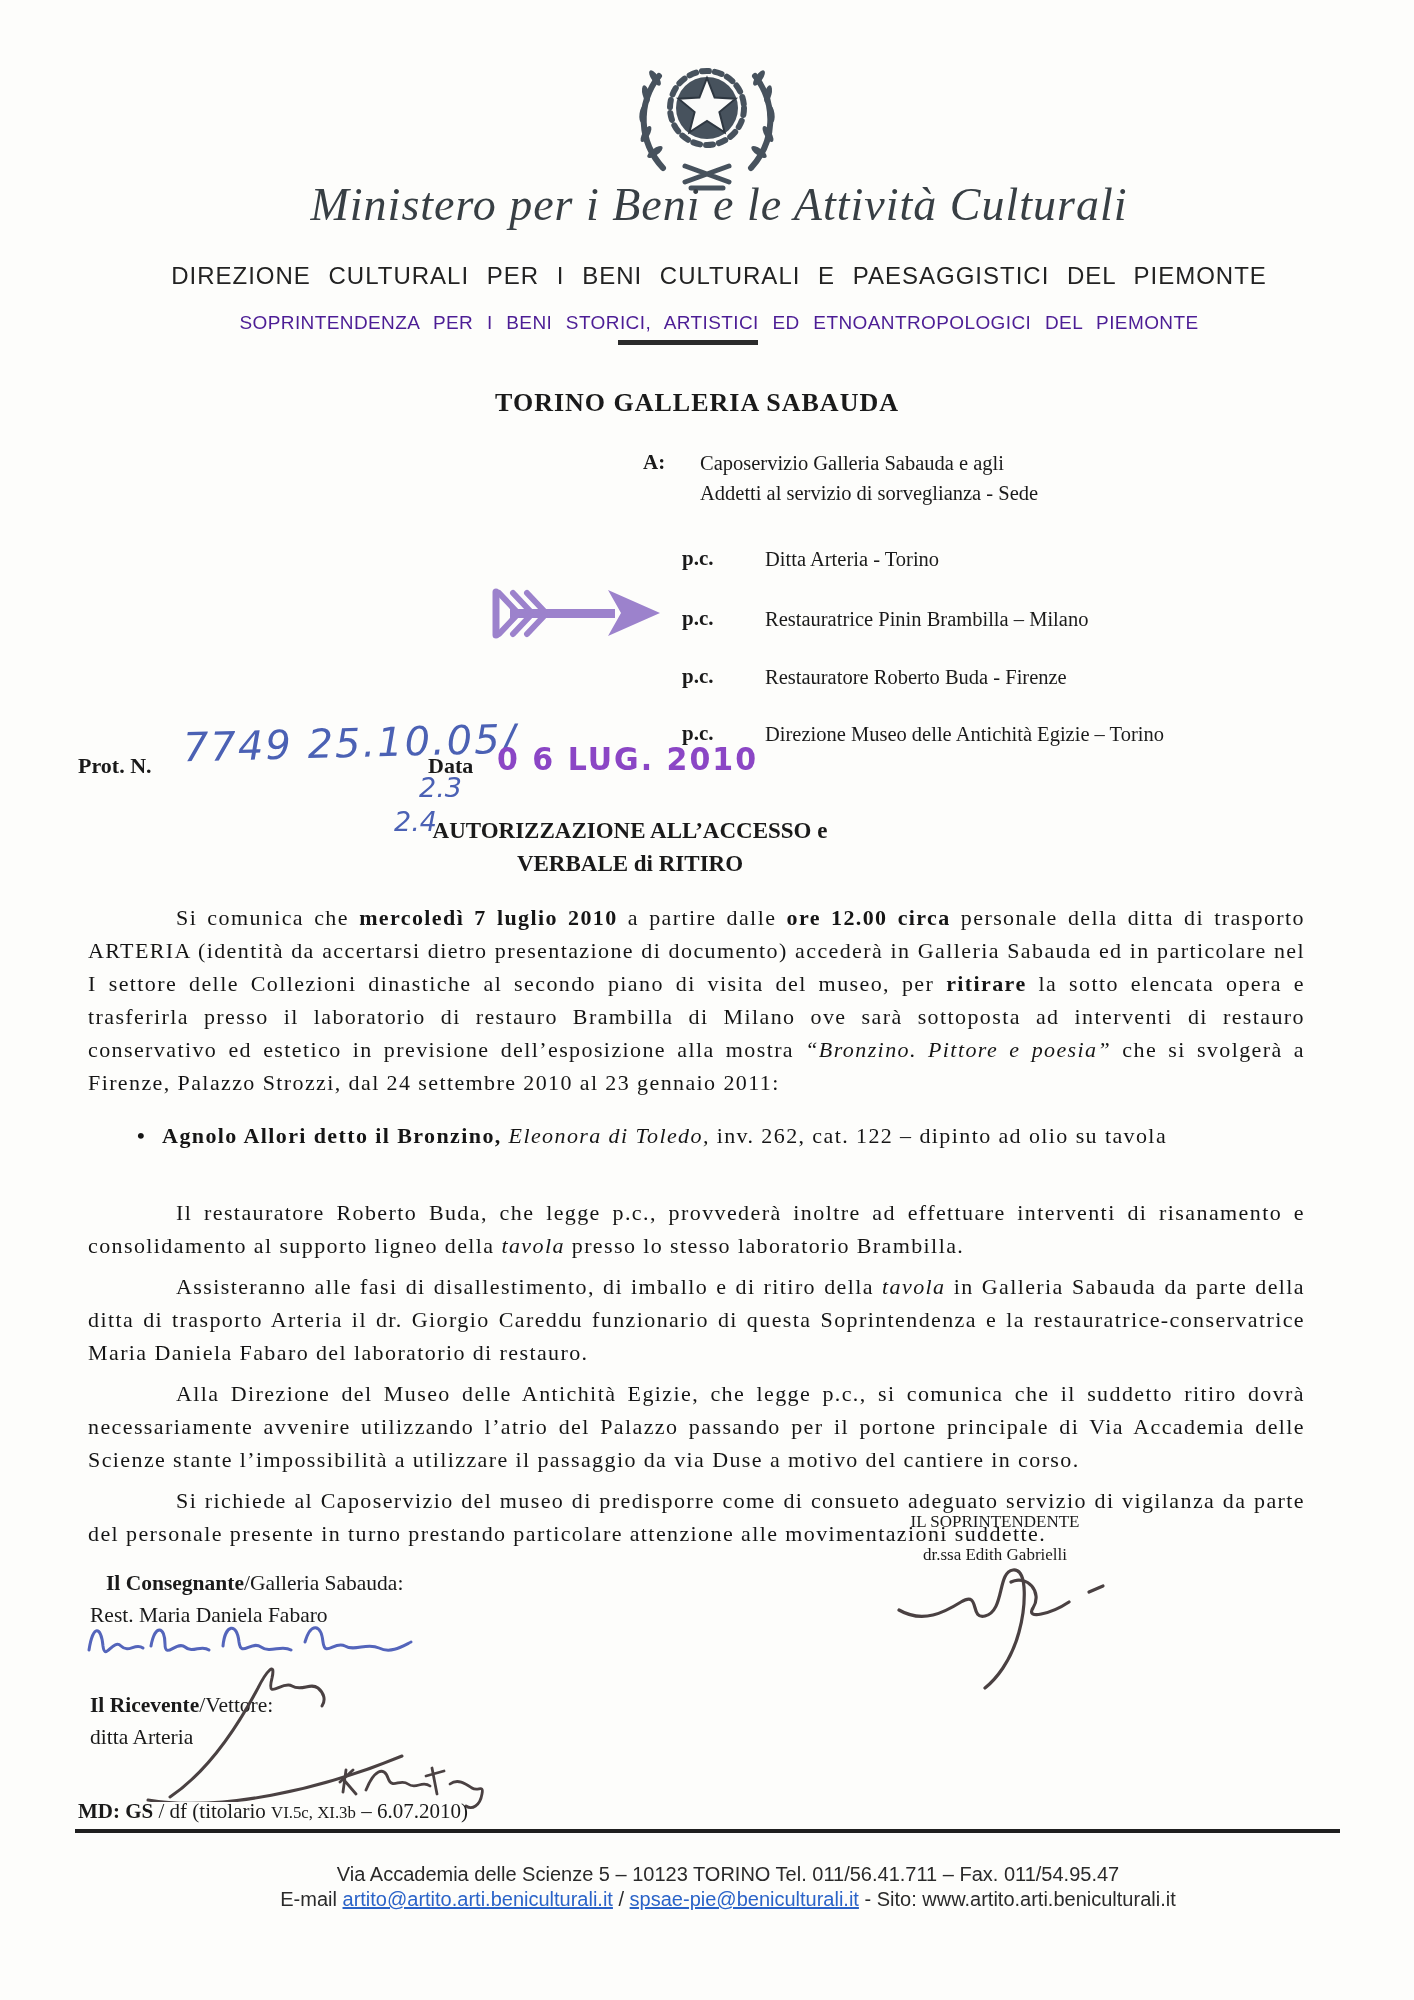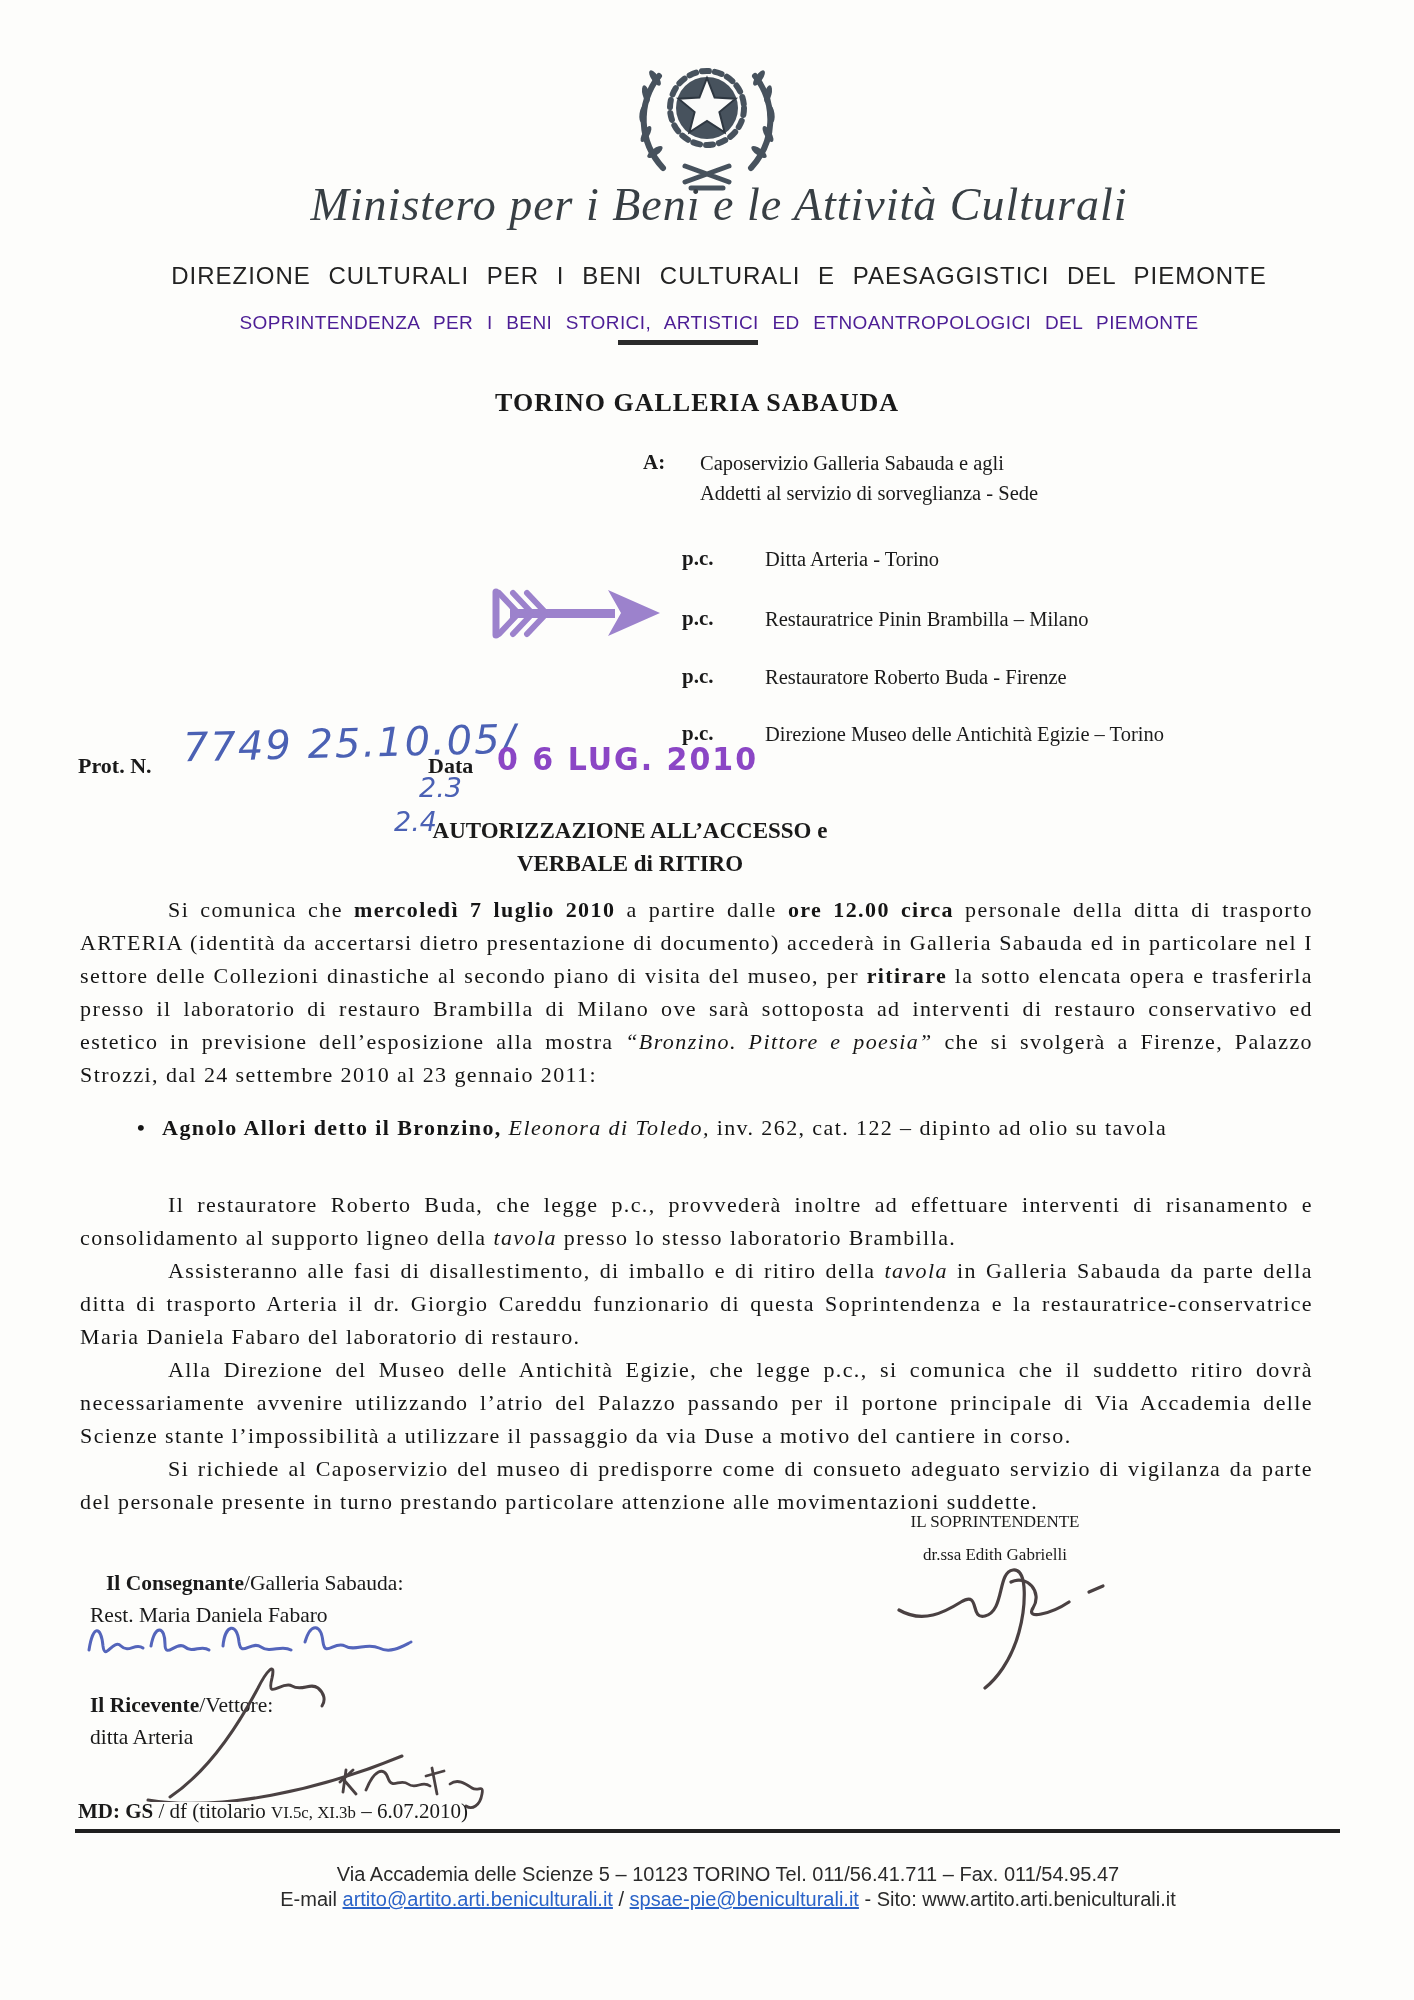--- a/index.html
+++ b/index.html
@@ -28,21 +28,21 @@
   .prot-hw{left:183px;top:720px;font-size:40px;letter-spacing:2px;transform:rotate(-1.5deg);}
   .prot-sub1{left:419px;top:772px;font-size:27px;}
   .prot-sub2{left:394px;top:806px;font-size:27px;}
   .date-stamp{left:497px;top:741px;font-family:"DejaVu Sans",sans-serif;font-weight:bold;font-size:30px;letter-spacing:2px;color:#8b46c5;transform:scaleY(1.05);}
 
   
   .doc-title{top:814px;left:0;width:1260px;text-align:center;font-weight:bold;font-size:23px;line-height:33px;}
 
   
   .body{left:80px;top:893px;width:1233px;font-size:22px;line-height:33px;letter-spacing:1.4px;text-align:justify;color:#151515;}
-  .body p{margin:0;text-indent:88px;}
+  .body p{margin:8px;text-indent:88px;}
   .bullet-row{margin:20px 0 44px 57px;text-indent:0;text-align:left;}
   .bullet-marker{font-weight:bold;margin-right:16px;}
   .b{font-weight:bold;}
   .i{font-style:italic;}
   .small{font-size:0.8em;}
 
   
   .sig-right{left:845px;top:1505px;width:300px;text-align:center;font-size:17px;line-height:33px;}
   .sig-left{font-size:21.5px;line-height:31px;}
   .md-line{left:78px;top:1799px;font-size:21px;}

